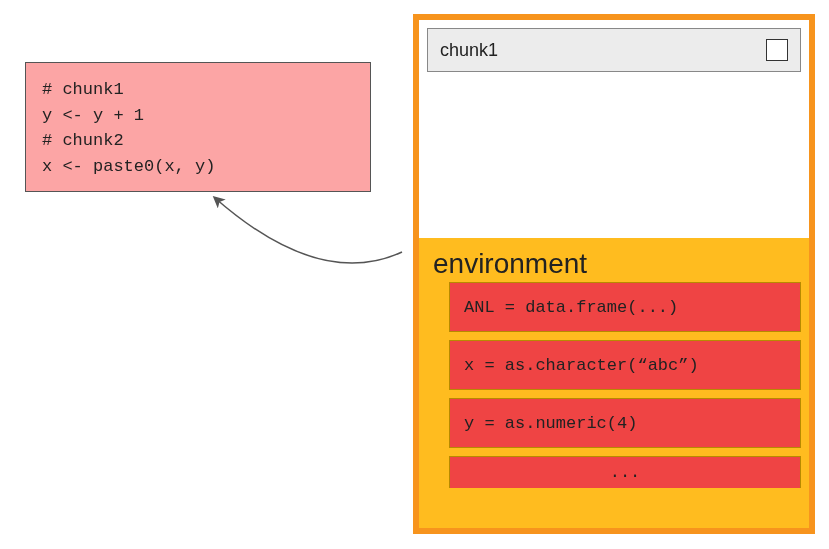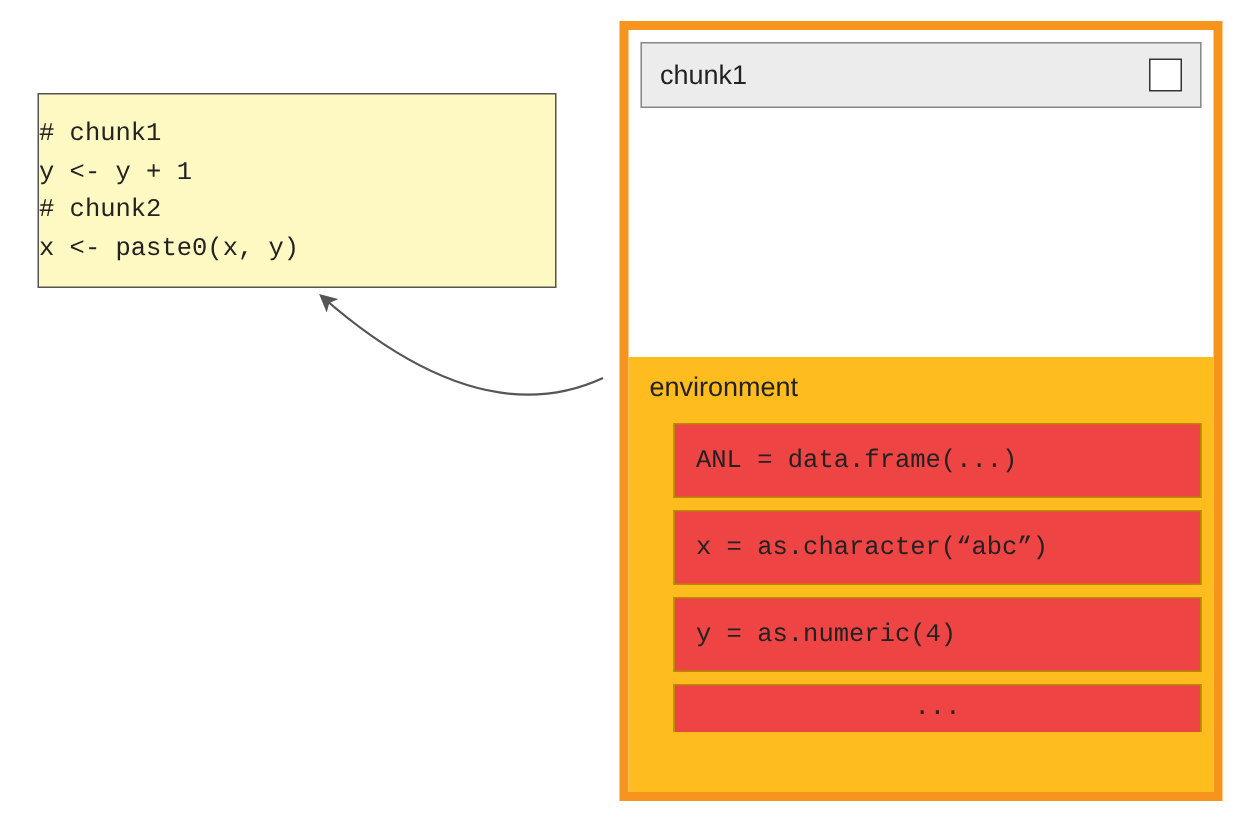--- a/index.html
+++ b/index.html
@@ -10,23 +10,23 @@
       font-family: Consolas, "Courier New", monospace;
       font-size: 17px;
       background: #fff;
     }
     .code-box {
       position: absolute;
       left: 25px;
       top: 62px;
       width: 346px;
       height: 130px;
-      background: #fef9c3;
+      background: #fca5a5;
       border: 1.5px solid #555;
-      padding: 14px 0;
+      padding: 14px 16px;
       line-height: 1.5;
       white-space: pre;
       color: #222;
     }
     .panel {
       position: absolute;
       left: 413px;
       top: 14px;
       width: 402px;
       height: 520px;
@@ -55,21 +55,21 @@
     .env-area {
       position: absolute;
       left: 0;
       bottom: 0;
       width: 100%;
       height: 290px;
       background: #ffbc1f;
     }
     .env-title {
       font-family: Arial, sans-serif;
-      font-size: 18px;
+      font-size: 28px;
       color: #222;
       padding: 10px 14px 8px 14px;
     }
     .env-list {
       position: absolute;
       left: 30px;
       top: 44px;
       width: 352px;
     }
     .env-item {

